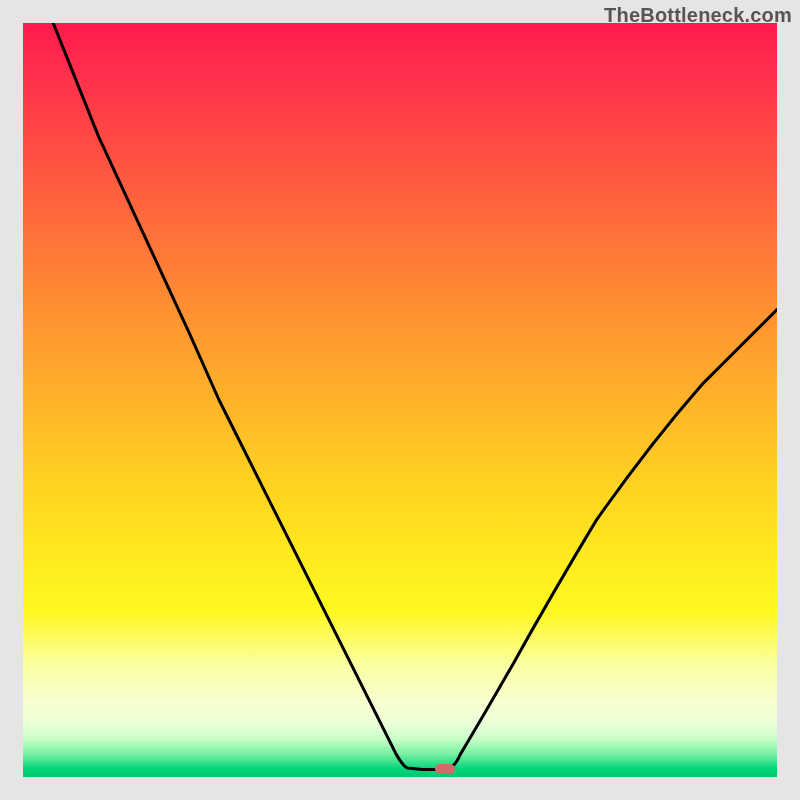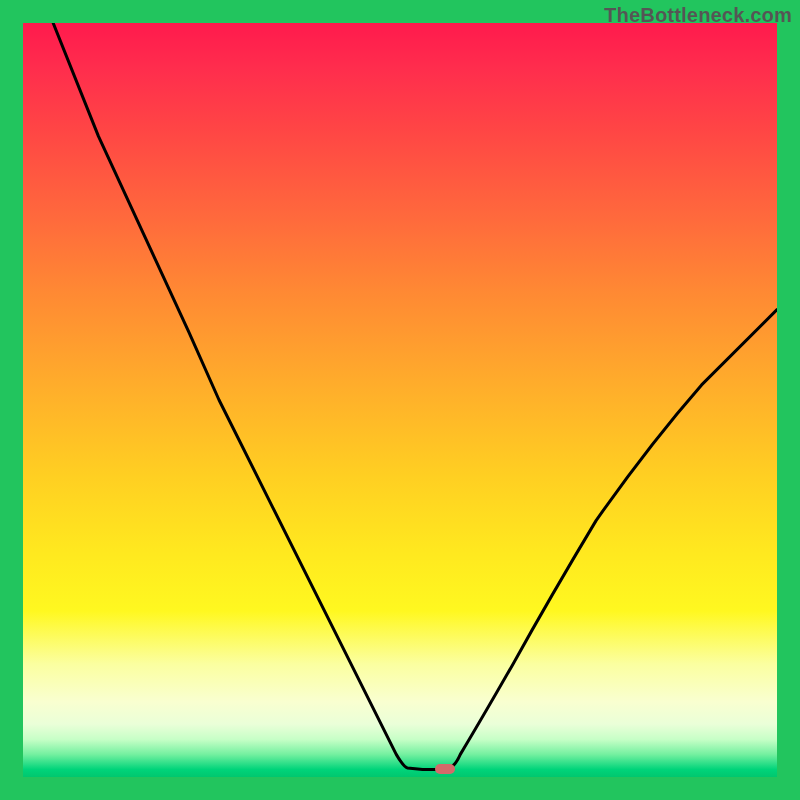--- a/index.html
+++ b/index.html
@@ -8,21 +8,21 @@
     width: 800px;
     height: 800px;
     background: #000;
     overflow: hidden;
     font-family: Arial, Helvetica, sans-serif;
   }
   .frame {
     position: relative;
     width: 800px;
     height: 800px;
-    background: #22c55e;
+    background: #e5e5e5;
   }
   .watermark {
     position: absolute;
     top: 4px;
     right: 8px;
     color: #555;
     font-size: 20px;
     font-weight: 600;
     letter-spacing: 0.2px;
     z-index: 20;

